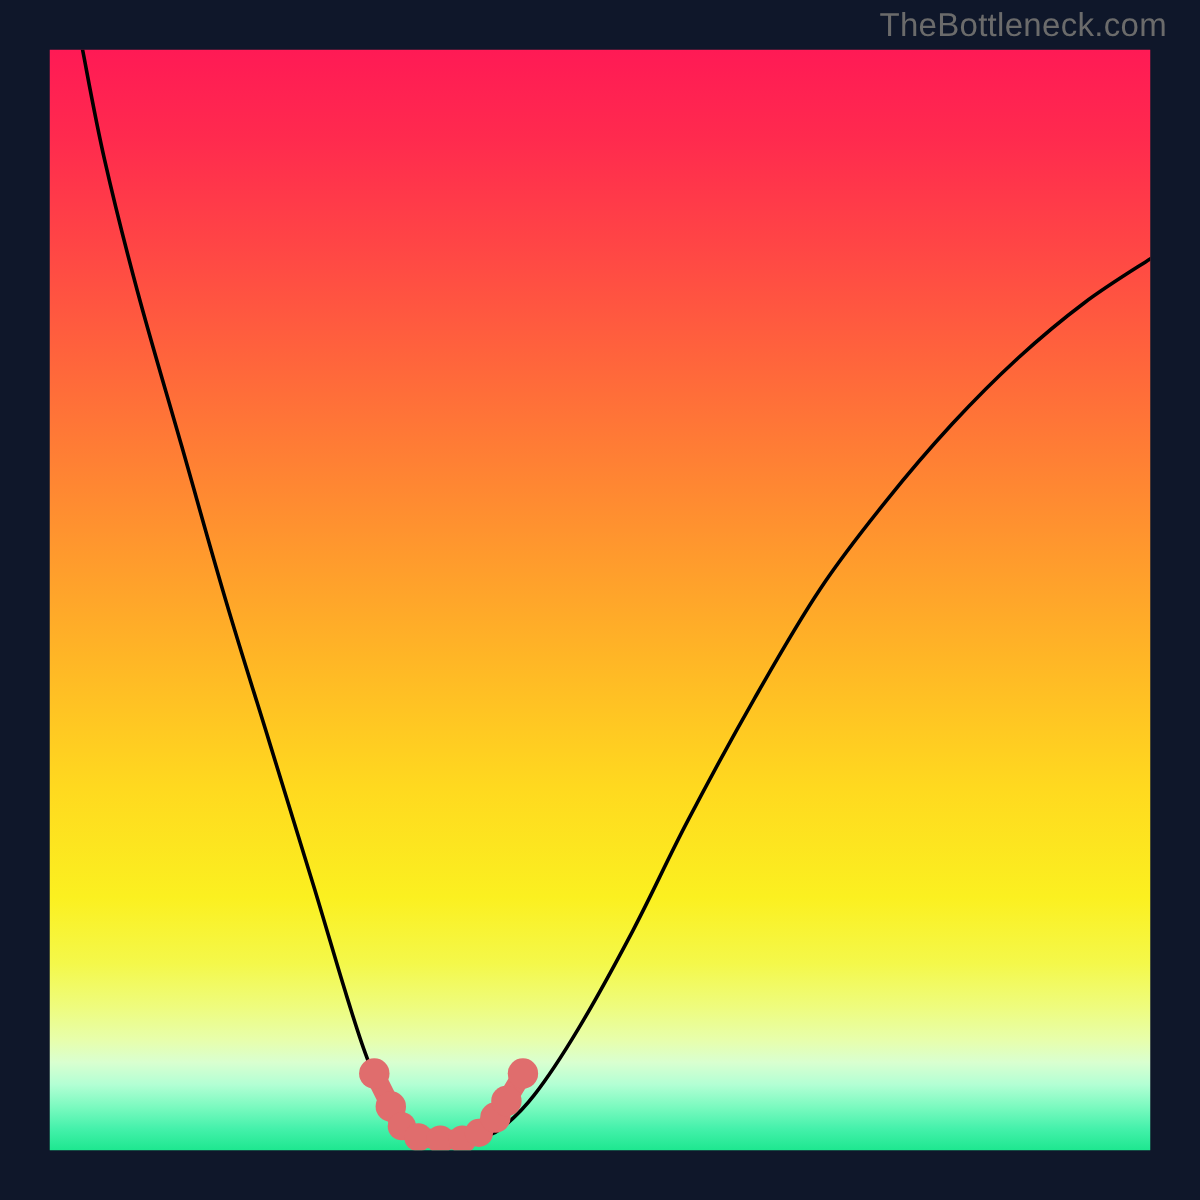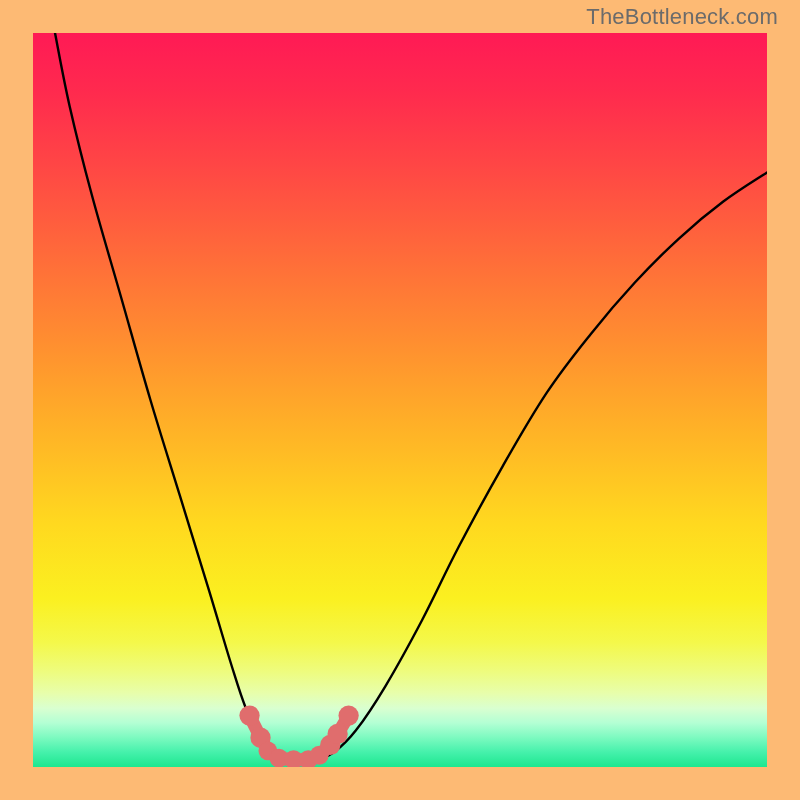--- a/index.html
+++ b/index.html
@@ -10,21 +10,21 @@
     background: #000;
     overflow: hidden;
     font-family: Arial, Helvetica, sans-serif;
   }
   .frame {
     position: absolute;
     top: 0;
     left: 0;
     width: 800px;
     height: 800px;
-    background: #fdba74;
+    background: #0f172a;
   }
   .plot-area {
     position: absolute;
     top: 33px;
     left: 33px;
     width: 734px;
     height: 734px;
     overflow: hidden;
   }
   .gradient-bg {

